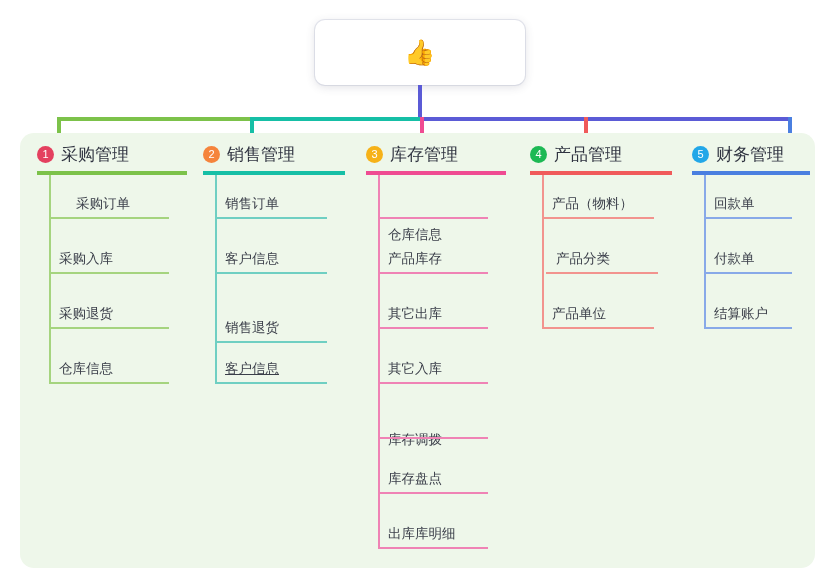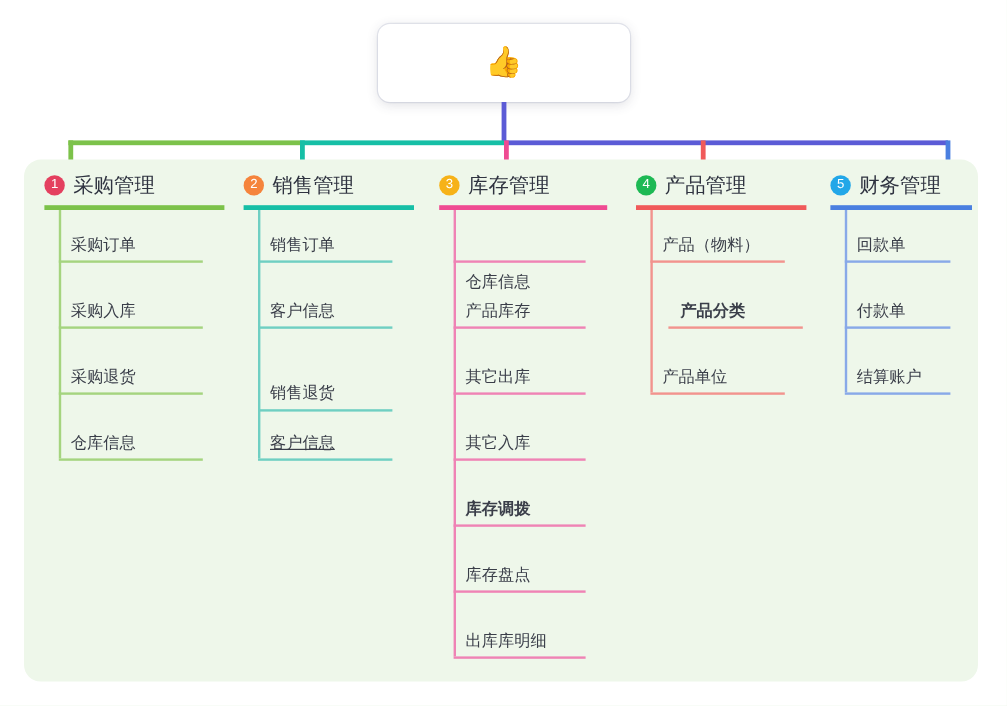--- a/index.html
+++ b/index.html
@@ -80,21 +80,21 @@
   <div class="panel">
     <div id="cols-layer">
         <div class="col" style="left: 17px; width: 150px;">
           <div class="col-head">
             <span class="badge" style="background: rgb(228, 64, 95);">1</span>
             <span class="head-text">采购管理</span>
           </div>
           <div class="head-rule" style="width: 150px; background: rgb(124, 194, 74);"></div>
           <div class="spine" style="left: 12px; top: 42px; height: 207px; background: rgb(165, 212, 127);"></div>
           <div class="item" style="left: 0px; top: 62px; width: 150px; height: 24px;">
-            <span class="item-text" style="top: 0px;">采购订单</span>
+            <span class="item-text" style="top: 0px; margin-left: 17px;">采购订单</span>
             <div class="item-rule" style="top: 22px; width: 120px; background: rgb(165, 212, 127);"></div>
           </div>
           <div class="item" style="left: 0px; top: 117px; width: 150px; height: 24px;">
             <span class="item-text" style="top: 0px;">采购入库</span>
             <div class="item-rule" style="top: 22px; width: 120px; background: rgb(165, 212, 127);"></div>
           </div>
           <div class="item" style="left: 0px; top: 172px; width: 150px; height: 24px;">
             <span class="item-text" style="top: 0px;">采购退货</span>
             <div class="item-rule" style="top: 22px; width: 120px; background: rgb(165, 212, 127);"></div>
           </div>
@@ -144,21 +144,21 @@
           </div>
           <div class="item" style="left: 0px; top: 172px; width: 140px; height: 24px;">
             <span class="item-text" style="top: 0px;">其它出库</span>
             <div class="item-rule" style="top: 22px; width: 110px; background: rgb(239, 131, 181);"></div>
           </div>
           <div class="item" style="left: 0px; top: 227px; width: 140px; height: 24px;">
             <span class="item-text" style="top: 0px;">其它入库</span>
             <div class="item-rule" style="top: 22px; width: 110px; background: rgb(239, 131, 181);"></div>
           </div>
           <div class="item" style="left: 0px; top: 282px; width: 140px; height: 24px;">
-            <span class="item-text" style="top: 0px; font-weight: bold;">库存调拨</span>
+            <span class="item-text" style="top: 16px;">库存调拨</span>
             <div class="item-rule" style="top: 22px; width: 110px; background: rgb(239, 131, 181);"></div>
           </div>
           <div class="item" style="left: 0px; top: 337px; width: 140px; height: 24px;">
             <span class="item-text" style="top: 0px;">库存盘点</span>
             <div class="item-rule" style="top: 22px; width: 110px; background: rgb(239, 131, 181);"></div>
           </div>
           <div class="item" style="left: 0px; top: 392px; width: 140px; height: 24px;">
             <span class="item-text" style="top: 0px;">出库库明细</span>
             <div class="item-rule" style="top: 22px; width: 110px; background: rgb(239, 131, 181);"></div>
           </div>
@@ -167,21 +167,21 @@
           <div class="col-head">
             <span class="badge" style="background: rgb(29, 185, 84);">4</span>
             <span class="head-text">产品管理</span>
           </div>
           <div class="head-rule" style="width: 142px; background: rgb(240, 90, 90);"></div>
           <div class="spine" style="left: 12px; top: 42px; height: 152px; background: rgb(242, 147, 142);"></div>
           <div class="item" style="left: 0px; top: 62px; width: 142px; height: 24px;">
             <span class="item-text" style="top: 0px;">产品（物料）</span>
             <div class="item-rule" style="top: 22px; width: 112px; background: rgb(242, 147, 142);"></div>
           </div>
-          <div class="item" style="left: 15px; top: 117px; width: 142px; height: 24px; font-weight: bold;">
+          <div class="item" style="left: 4px; top: 117px; width: 142px; height: 24px;">
             <span class="item-text" style="top: 0px;">产品分类</span>
             <div class="item-rule" style="top: 22px; width: 112px; background: rgb(242, 147, 142);"></div>
           </div>
           <div class="item" style="left: 0px; top: 172px; width: 142px; height: 24px;">
             <span class="item-text" style="top: 0px;">产品单位</span>
             <div class="item-rule" style="top: 22px; width: 112px; background: rgb(242, 147, 142);"></div>
           </div>
         </div>
         <div class="col" style="left: 672px; width: 118px;">
           <div class="col-head">

